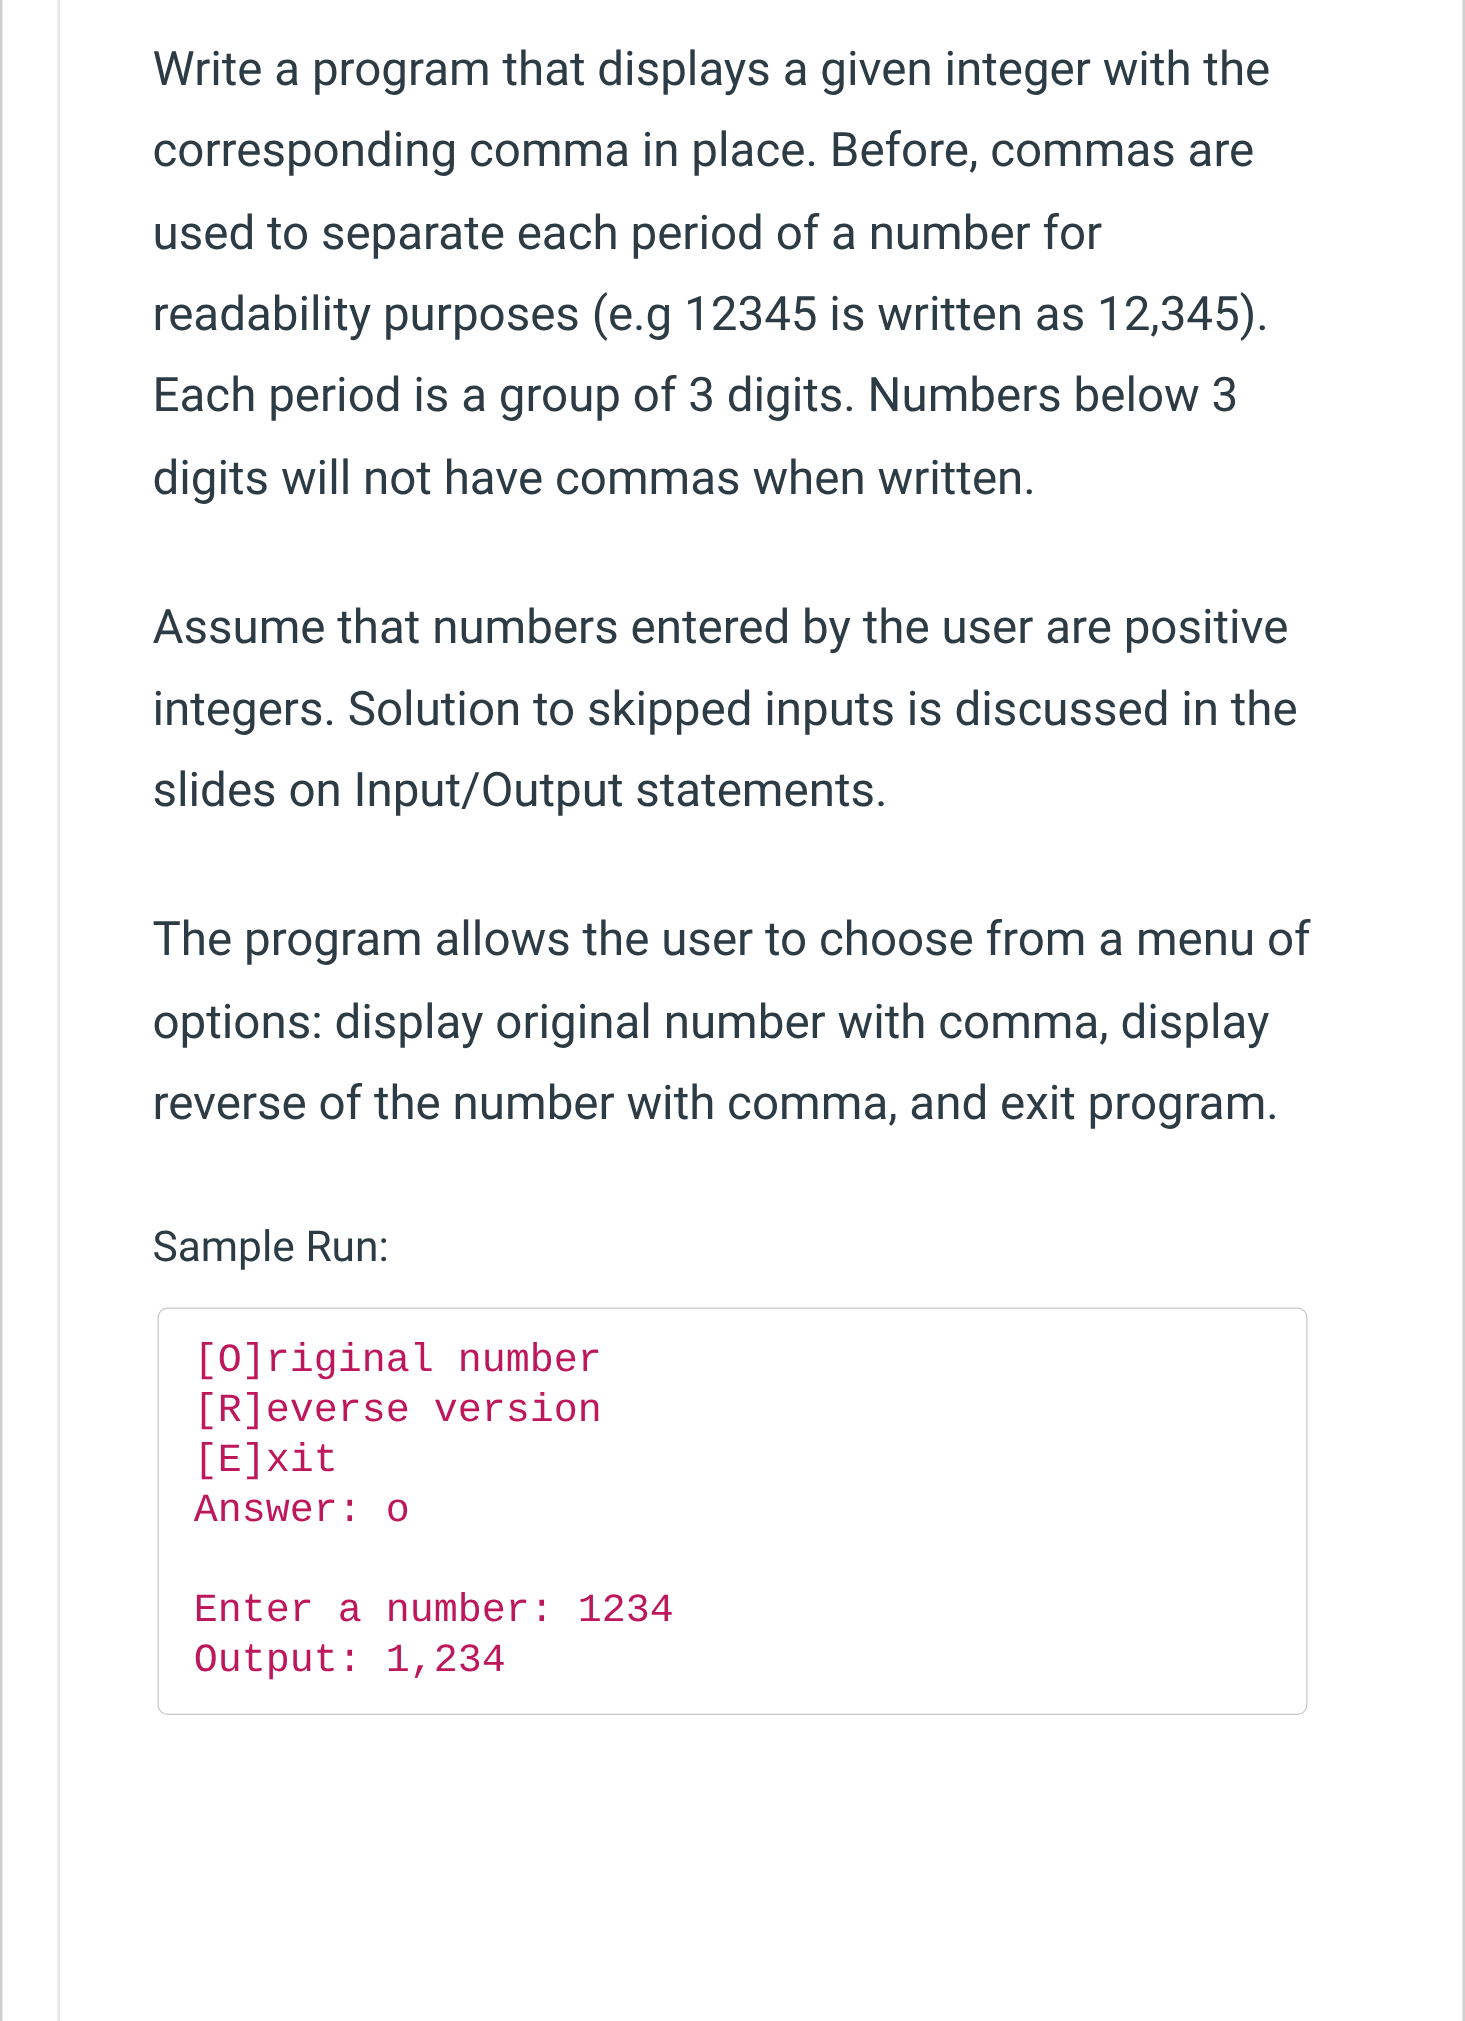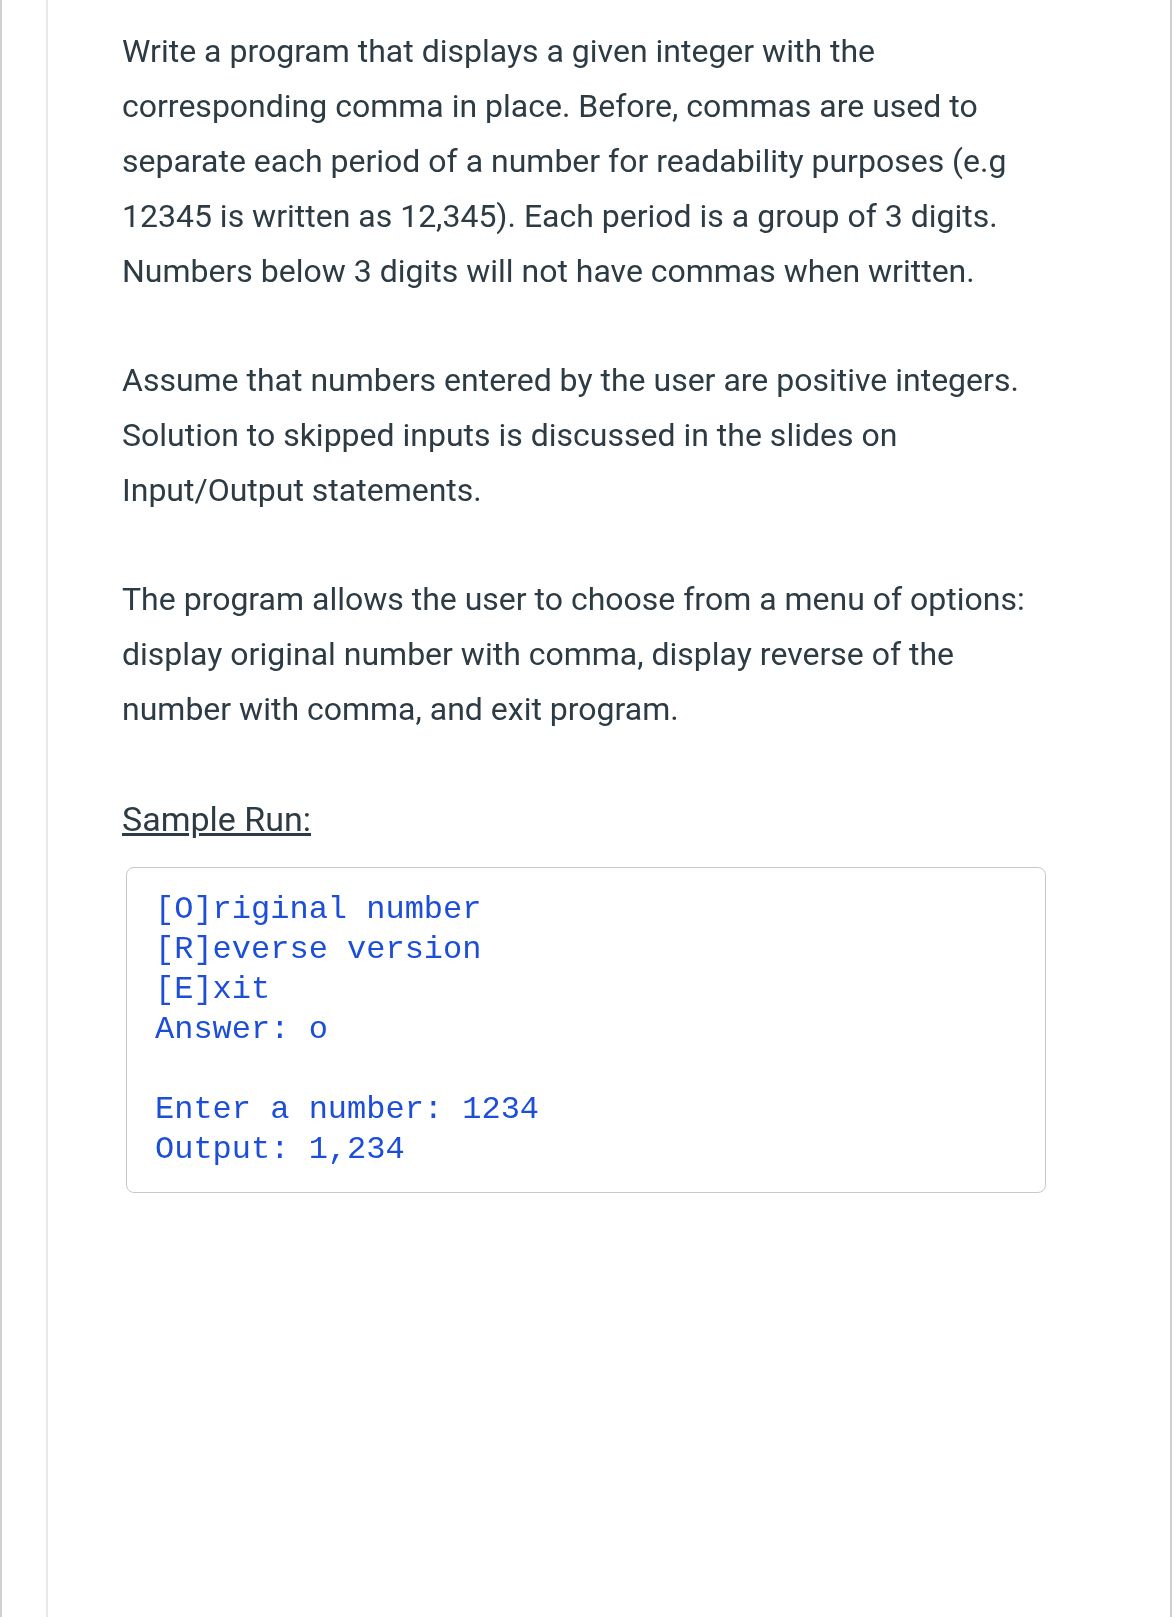--- a/index.html
+++ b/index.html
@@ -30,43 +30,42 @@
       top: 0;
       bottom: 0;
       width: 2px;
       background: #e8e8e8;
     }
     .content {
       padding-left: 48px;
       padding-right: 48px;
     }
     .paragraph {
-      font-size: 32px;
+      font-size: 38px;
       line-height: 1.72;
       color: #2d3b45;
       margin-bottom: 54px;
       font-weight: 400;
     }
     .sample-run-label {
       font-size: 34px;
       line-height: 1.7;
       color: #2d3b45;
       margin-bottom: 18px;
       font-weight: 400;
       margin-left: 0px;
-      text-decoration: underline;
     }
     .code-block {
       border: 1px solid #c8c8c8;
       border-radius: 8px;
       padding: 22px 28px;
       font-family: "Courier New", Courier, monospace;
       font-size: 32px;
       line-height: 1.25;
-      color: #1d4ed8;
+      color: #be185d;
       white-space: pre;
       margin-left: 4px;
       margin-right: 4px;
     }
   </style>
 </head>
 <body>
 
 <div class="page-container">
   <div class="inner-border"></div>

